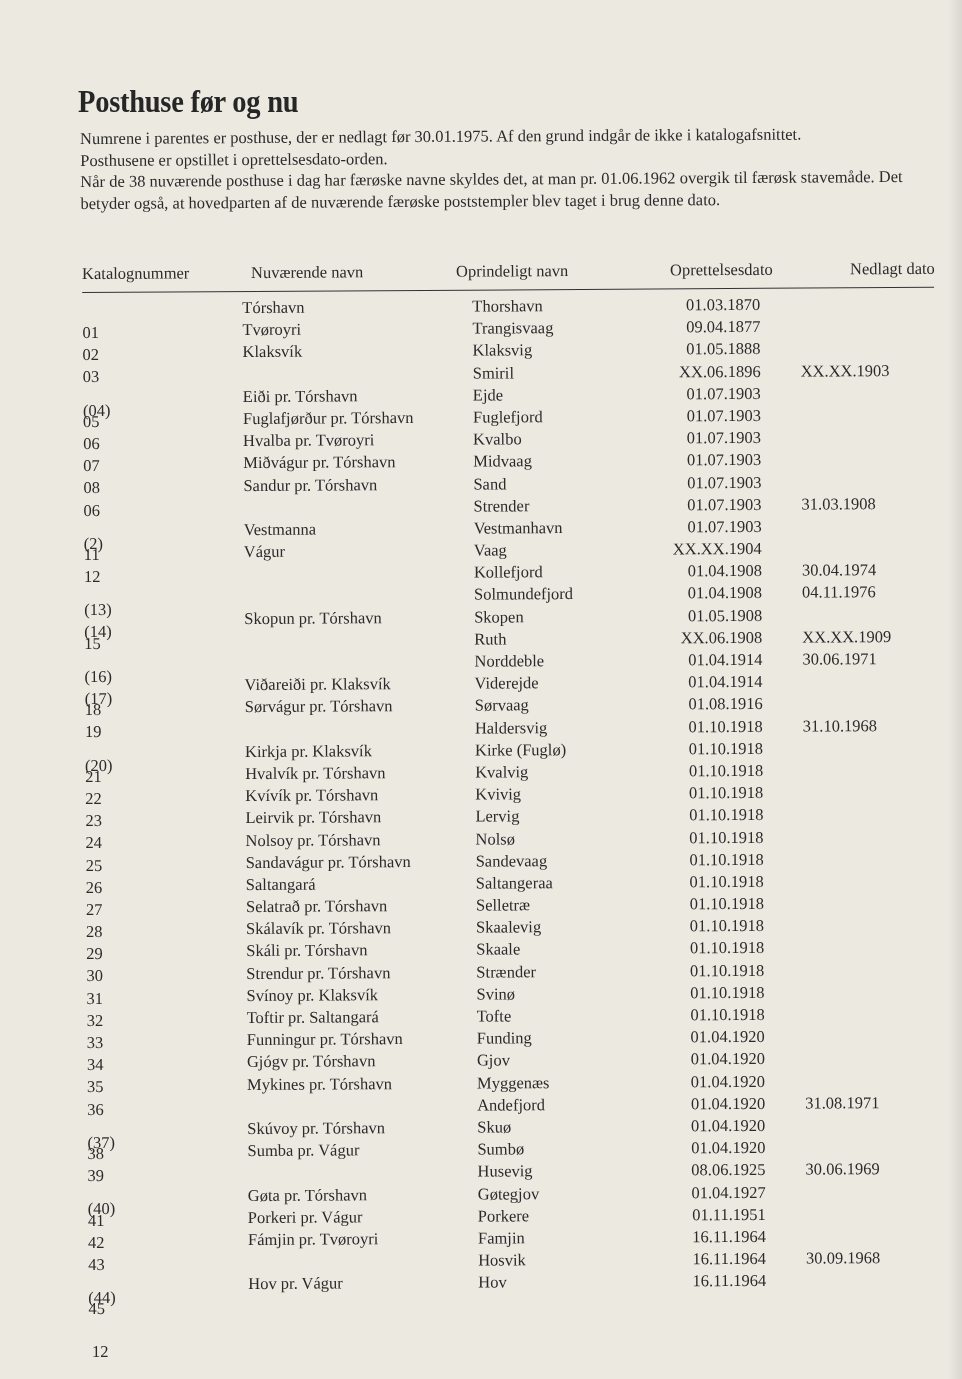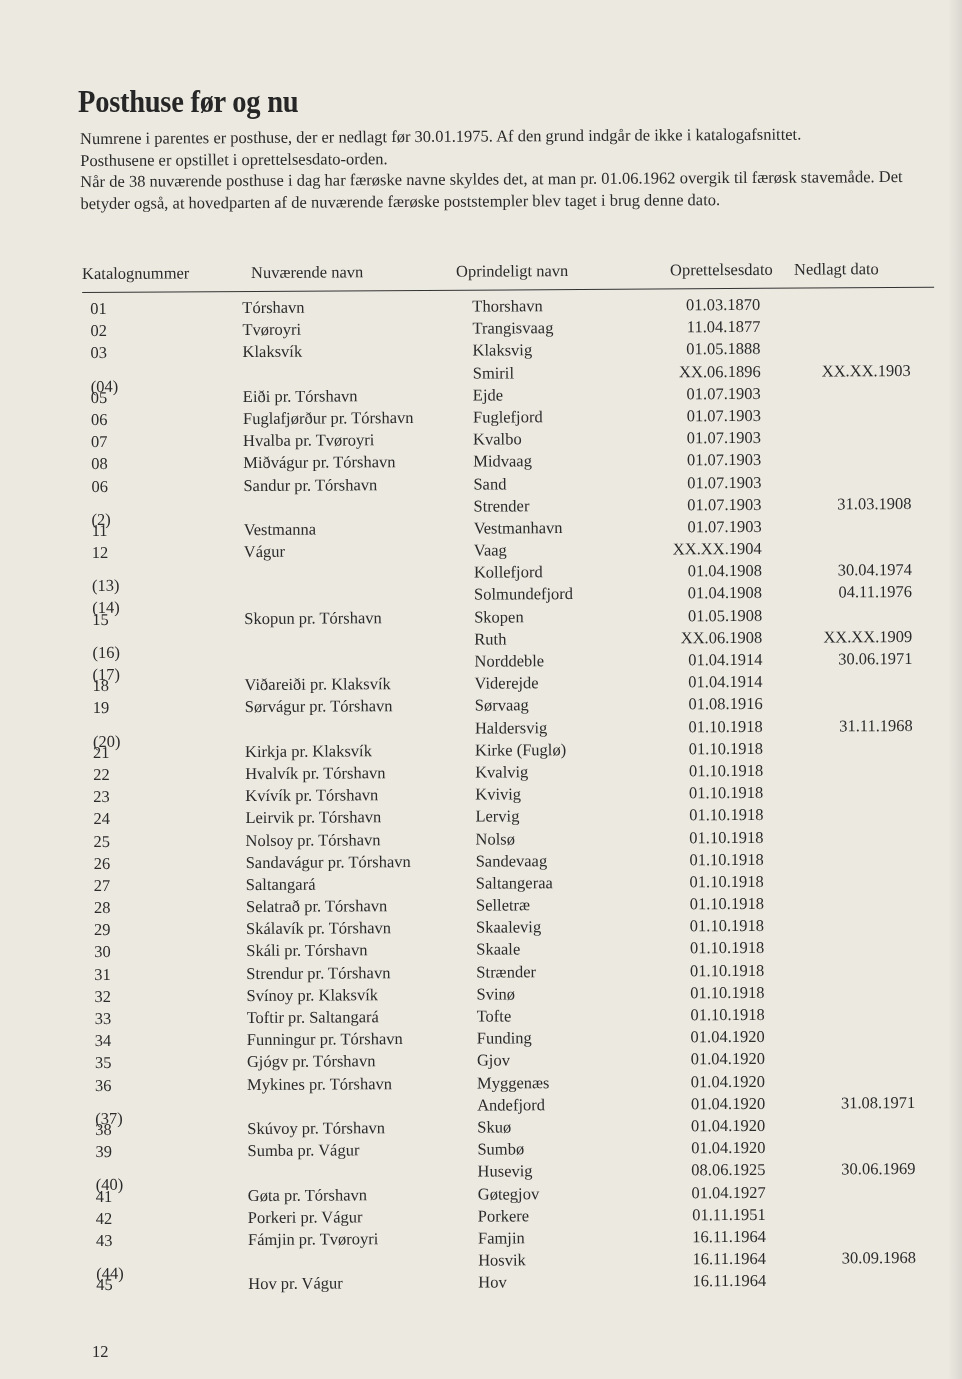--- a/index.html
+++ b/index.html
@@ -27,31 +27,31 @@
     .intro p { margin: 0; }
     .table-wrap {
       position: absolute; left: 82px; top: 264px; width: 852px;
       transform: rotate(-0.35deg); transform-origin: left top;
     }
     .thead { position: relative; height: 26px; font-size: 16.5px; }
     .thead span { position: absolute; top: 0; white-space: nowrap; }
     .rule { height: 1px; background: #333; margin-top: 2px; }
     .row { position: relative; height: 22.2px; font-size: 16.5px; }
     .row span { position: absolute; top: 0; white-space: nowrap; }
-    .c-num { left: 8px; }
+    .c-num { left: 0; margin-top: 24px; }
     .c-cur { left: 160px; }
     .c-orig { left: 390px; }
     .c-open { left: 586px; width: 92px; text-align: right; }
-    .c-close { left: 718px; width: 110px; text-align: right; }
+    .c-close { left: 718px; width: 110px; text-align: left; }
     .row.closed .c-num { top: 11px; }
     .h-num { left: 0; }
     .h-cur { left: 160px; margin-left: 9px; }
     .h-orig { left: 374px; }
     .h-open { left: 588px; }
-    .h-close { left: 712px; }
+    .h-close { left: 768px; }
     .page-number {
       position: absolute; left: 92px; top: 1342px; font-size: 16.5px;
     }
   </style>
 </head>
 <body>
 
 <div class="page">
   <div class="edge"></div>
 
@@ -77,21 +77,21 @@
           <span class="c-num">01</span>
           <span class="c-cur">Tórshavn</span>
           <span class="c-orig">Thorshavn</span>
           <span class="c-open">01.03.1870</span>
           <span class="c-close"></span>
         </div>
         <div class="row">
           <span class="c-num">02</span>
           <span class="c-cur">Tvøroyri</span>
           <span class="c-orig">Trangisvaag</span>
-          <span class="c-open">11.04.1877</span>
+          <span class="c-open">09.04.1877</span>
           <span class="c-close"></span>
         </div>
         <div class="row">
           <span class="c-num">03</span>
           <span class="c-cur">Klaksvík</span>
           <span class="c-orig">Klaksvig</span>
           <span class="c-open">01.05.1888</span>
           <span class="c-close"></span>
         </div>
         <div class="row closed">
@@ -204,21 +204,21 @@
           <span class="c-cur">Sørvágur pr. Tórshavn</span>
           <span class="c-orig">Sørvaag</span>
           <span class="c-open">01.08.1916</span>
           <span class="c-close"></span>
         </div>
         <div class="row closed">
           <span class="c-num">(20)</span>
           <span class="c-cur"></span>
           <span class="c-orig">Haldersvig</span>
           <span class="c-open">01.10.1918</span>
-          <span class="c-close">31.11.1968</span>
+          <span class="c-close">31.10.1968</span>
         </div>
         <div class="row">
           <span class="c-num">21</span>
           <span class="c-cur">Kirkja pr. Klaksvík</span>
           <span class="c-orig">Kirke (Fuglø)</span>
           <span class="c-open">01.10.1918</span>
           <span class="c-close"></span>
         </div>
         <div class="row">
           <span class="c-num">22</span>

